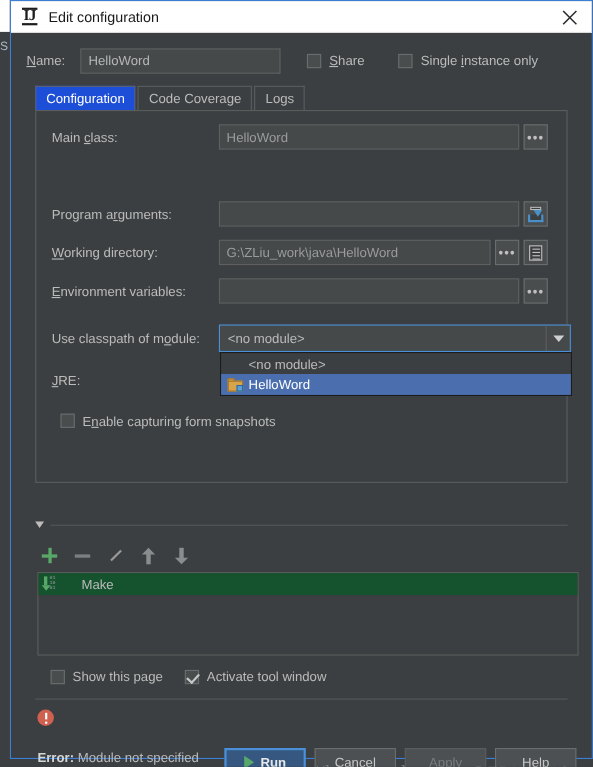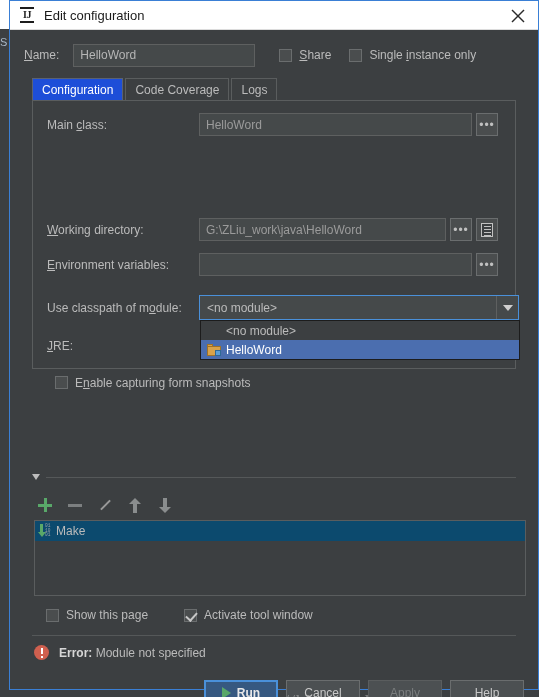--- a/index.html
+++ b/index.html
@@ -36,21 +36,21 @@
     display: flex; align-items: center; padding: 0 6px;
   }
   .ij-logo {
     width: 16px; height: 16px; margin-left: 3px; margin-right: 9px;
     background: #ffffff; position: relative; flex: none;
   }
   .ij-logo .bar-t { position: absolute; left: 1px; top: 0px; width: 14px; height: 2px; background: #1d1d1d; }
   .ij-logo .bar-b { position: absolute; left: 1px; bottom: 0px; width: 14px; height: 2px; background: #1d1d1d; }
   .ij-logo .glyph {
     position: absolute; left: 1px; top: 3px; width: 14px; height: 10px;
-    color: #1d1d1d; font-family: "Liberation Serif", serif; font-size: 10px;
+    color: #1d1d1d; font-family: "Liberation Serif", serif; font-size: 14px;
     font-weight: bold; line-height: 10px; text-align: center; letter-spacing: -0.5px;
   }
   .title-text { font-size: 13px; color: #1a1a1a; }
   .close-btn {
     position: absolute; right: 9px; top: 4px; width: 22px; height: 22px;
     display: flex; align-items: center; justify-content: center;
     color: #2a2a2a; cursor: pointer;
   }
   .close-btn svg { display: block; }
 
@@ -61,21 +61,21 @@
     display: flex; align-items: center; padding: 12px 12px 0 14px; height: 38px;
   }
   .lbl { font-size: 12px; color: #bbbbbb; }
   .lbl u { text-decoration: underline; }
   .name-input {
     width: 182px; height: 23px; margin-left: 14px;
     background: #45494a; border: 1px solid #5e6060; color: #b6b6b6;
     font-size: 12px; font-family: "Liberation Sans", sans-serif;
     padding: 0 6px; line-height: 21px; outline: none;
   }
-  .topchecks { margin-left: 24px; display: flex; align-items: center; gap: 18px; }
+  .topchecks { margin-left: 24px; display: flex; align-items: center; gap: 31px; }
   .ck { display: flex; align-items: center; gap: 7px; cursor: pointer; }
   .ckbox {
     width: 13px; height: 13px; background: #4a4d4e; border: 1px solid #6a6d6e;
     flex: none; position: relative;
   }
   .ckbox.checked::after {
     content: ""; position: absolute; left: 3px; top: 0px;
     width: 5px; height: 9px; border: solid #c8c8c8; border-width: 0 2px 2px 0;
     transform: rotate(42deg);
   }
@@ -85,21 +85,21 @@
   .tabs { display: flex; align-items: flex-end; padding-left: 22px; margin-top: 8px; height: 24px; gap: 2px; }
   .tab {
     height: 22px; padding: 0 9px; font-size: 12px; color: #bbbbbb;
     background: #3c3f41; border: 1px solid #5a5d5e; border-bottom: none;
     display: flex; align-items: center; cursor: pointer;
   }
   .tab.active { background: #1d4ed8; color: #ffffff; border-color: #5a6272; }
 
   .panel {
     margin: 0 22px 0 22px; border: 1px solid #5a5d5e; border-top: 1px solid #5a5d5e;
-    height: 269px; position: relative; background: #3c3f41;
+    height: 339px; position: relative; background: #3c3f41;
   }
 
   .frow { display: flex; align-items: center; height: 23px; margin: 0 0 0 0; position: absolute; }
   .frow .flbl { width: 152px; font-size: 12px; color: #bbbbbb; flex: none; }
   .txt {
     height: 23px; background: #45494a; border: 1px solid #5e6060; color: #9b9b9b;
     font-size: 12px; font-family: "Liberation Sans", sans-serif;
     padding: 0 6px; line-height: 21px; outline: none;
   }
 
@@ -193,33 +193,33 @@
   .arrow-up::after  { content:""; position:absolute; left:0px; top:0px; width:0;height:0;
                       border-left:6px solid transparent;border-right:6px solid transparent;border-bottom:6px solid #8a8d8e; }
   .arrow-down::before { content:""; position:absolute; left:4px; top:0px; width:4px; height:11px; background:#8a8d8e; }
   .arrow-down::after  { content:""; position:absolute; left:0px; bottom:0px; width:0;height:0;
                         border-left:6px solid transparent;border-right:6px solid transparent;border-top:6px solid #8a8d8e; }
 
   .bl-list {
     position: absolute; left: 24px; top: 490px; width: 492px; height: 76px;
     border: 1px solid #5a5d5e; background: #3c3f41;
   }
-  .bl-row { height: 20px; display: flex; align-items: center; padding-left: 4px; gap: 2px; background: #0c4a6e; }
+  .bl-row { height: 20px; display: flex; align-items: center; padding-left: 4px; gap: 20px; background: #14532d; }
   .make-ic { width: 15px; height: 14px; position: relative; flex: none; }
   .make-ic .ga::before { content:""; position:absolute; left:1px; top:0px; width:3px; height:8px; background:#59a869; }
   .make-ic .ga::after  { content:""; position:absolute; left:-1px; bottom:1px; width:0;height:0;
                          border-left:4px solid transparent;border-right:4px solid transparent;border-top:5px solid #59a869; }
   .make-ic .bits { position: absolute; left: 6px; top: 0px; font-size: 4.5px; line-height: 4.5px; color: #9aa0a6; font-family: "Liberation Mono", monospace; }
   .bl-row-lbl { font-size: 12px; color: #bbbbbb; }
 
-  .bl-checks { position: absolute; left: 36px; top: 578px; display: flex; align-items: center; gap: 36px; }
+  .bl-checks { position: absolute; left: 36px; top: 578px; display: flex; align-items: center; gap: 20px; }
 
   .sep { position: absolute; left: 22px; right: 22px; top: 605px; height: 1px; background: #555859; }
 
-  .err { position: absolute; left: 24px; top: 615px; display: flex; align-items: flex-end; gap: 10px; }
+  .err { position: absolute; left: 24px; top: 615px; display: flex; align-items: flex-start; gap: 22px; flex-direction: column; }
   .err-ic {
     width: 15px; height: 15px; border-radius: 50%; background: #d0604f; flex: none;
     position: relative;
   }
   .err-ic::before { content:""; position:absolute; left:6.5px; top:3px; width:2px; height:6px; background:#ffffff; }
   .err-ic::after  { content:""; position:absolute; left:6.5px; top:10.5px; width:2px; height:2px; background:#ffffff; }
   .err-txt { font-size: 12px; color: #bbbbbb; }
   .err-txt b { color: #d6d6d6; }
 
   .btnrow { position: absolute; right: 14px; top: 650px; display: flex; gap: 8px; }
@@ -294,20 +294,31 @@
 
         <div class="frow" style="left:14px; top:12px;">
           <span class="flbl">Main <u>c</u>lass:</span>
           <input class="txt" style="width: 273px;" readonly="" value="HelloWord">
           <div class="btn-sq">
             <span class="dots">•••</span>
           </div>
         </div>
 
 
+        <div class="frow" style="left:14px; top:82px;">
+          <span class="flbl">Program a<u>r</u>guments:</span>
+          <input class="txt" style="width: 273px;" readonly="" value="">
+          <div class="btn-sq">
+            <span class="ic-expand">
+              <span class="cap"></span>
+                <span class="tray"></span>
+                <span class="arr"></span>
+            </span>
+          </div>
+        </div>
 
         <div class="frow" style="left:14px; top:117px;">
           <span class="flbl"><u>W</u>orking directory:</span>
           <input class="txt" style="width: 247px;" readonly="" value="G:\ZLiu_work\java\HelloWord">
           <div class="btn-sq">
             <span class="dots">•••</span>
           </div>
           <div class="btn-sq">
             <span class="ic-list">
               <i style="top:2px"></i>

